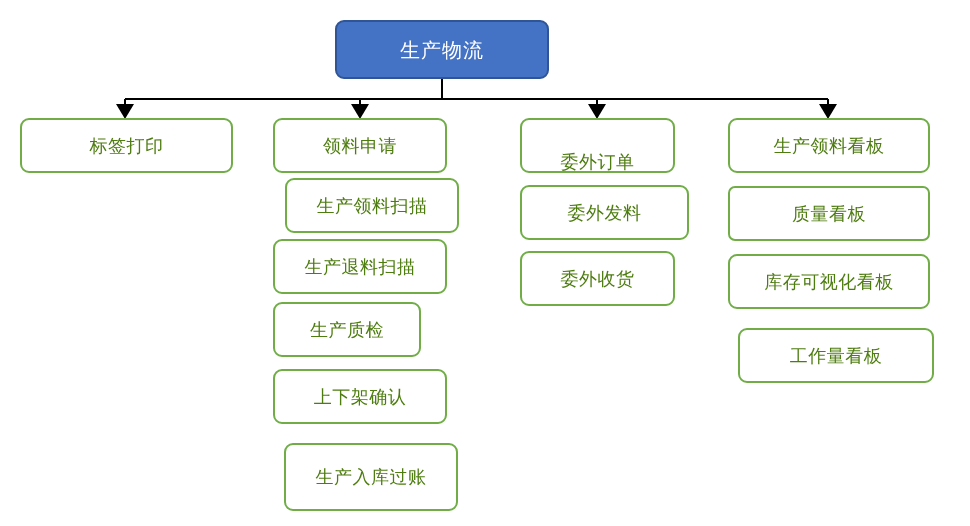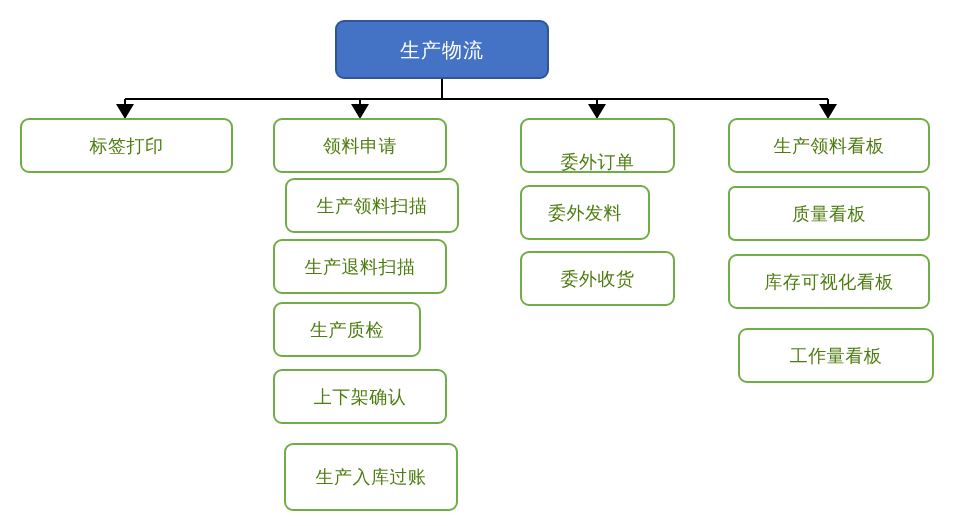--- a/index.html
+++ b/index.html
@@ -118,21 +118,21 @@
   <div class="node" style="left:273px; top:369px; width:174px; height:55px;">
     <span class="node-label">上下架确认</span>
   </div>
   <div class="node" style="left:284px; top:443px; width:174px; height:68px;">
     <span class="node-label">生产入库过账</span>
   </div>
 
   <div class="node" style="left:520px; top:118px; width:155px; height:55px;align-items:flex-end;">
     <span class="node-label">委外订单</span>
   </div>
-  <div class="node" style="left:520px; top:185px; width:130px; height:55px;">
+  <div class="node" style="left:520px; top:185px; width:169px; height:55px;">
     <span class="node-label">委外发料</span>
   </div>
   <div class="node" style="left:520px; top:251px; width:155px; height:55px;">
     <span class="node-label">委外收货</span>
   </div>
 
   <div class="node" style="left:728px; top:118px; width:202px; height:55px;">
     <span class="node-label">生产领料看板</span>
   </div>
   <div class="node" style="left:728px; top:186px; width:202px; height:55px;border-radius:7px;">

